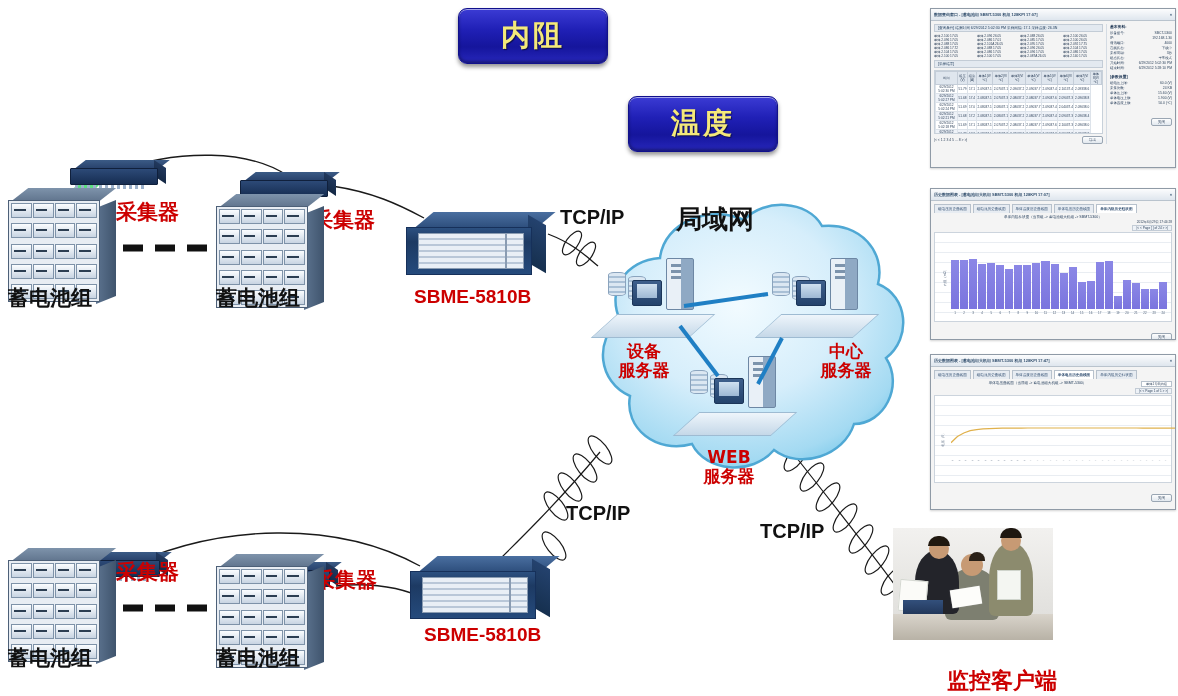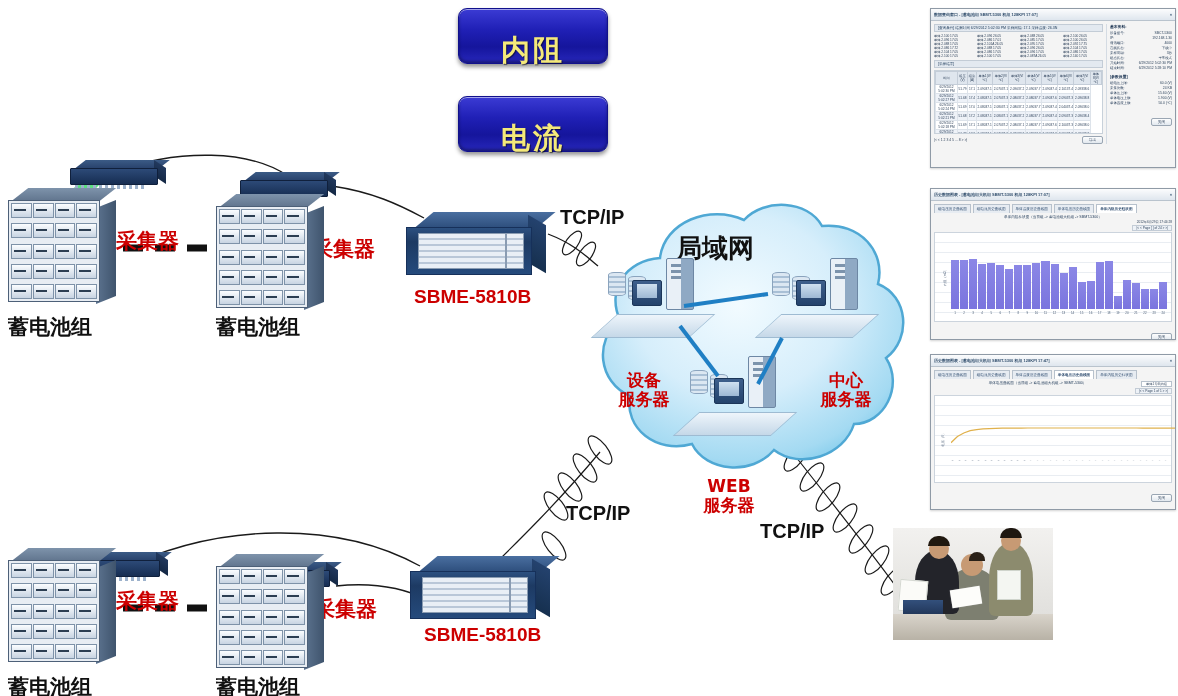--- a/index.html
+++ b/index.html
@@ -15,21 +15,21 @@
     border:1px solid #11118c;
     display:flex;align-items:center;justify-content:center;}
   .metric-btn span{color:#f4e97a;font-size:29px;font-weight:bold;letter-spacing:3px;
     font-family:"DejaVu Serif","Liberation Serif",serif;
     text-shadow:1px 1px 1px rgba(0,0,0,.55);}
 
   
   .lbl{position:absolute;white-space:nowrap;}
   .lbl-red{color:#cc0000;font-weight:bold;}
   .lbl-black{color:#111;font-weight:bold;}
-  .cn{font-family:"DejaVu Sans","Liberation Sans",sans-serif;margin-top:29px;}
+  .cn{font-family:"DejaVu Sans","Liberation Sans",sans-serif;}
 
   
   .rack{position:absolute;width:108px;height:96px;}
   .rack .side{position:absolute;right:0;top:0;width:20px;height:96px;
     background:linear-gradient(90deg,#5d7490,#3f546d);transform:skewY(-22deg);
     transform-origin:right top;}
   .rack .top{position:absolute;left:10px;top:-12px;width:88px;height:16px;
     background:linear-gradient(180deg,#7e93ab,#5a6e87);transform:skewX(-52deg);}
   .rack .face{position:absolute;left:0;top:0;width:90px;height:96px;
     background:#e8edf3;border:1px solid #4d6078;
@@ -137,22 +137,22 @@
     background:linear-gradient(180deg,#d9d4cb,#b8b2a6);}
 </style>
 </head>
 <body>
 
 <div id="stage">
 
   <div class="metric-btn" style="left:458px;top:8px;">
     <span class="cn">内阻</span>
   </div>
-  <div class="metric-btn" style="left:458px;top:96px;">
-    <span class="cn">电流</span>
+  <div class="metric-btn" style="left:628px;top:96px;">
+    <span class="cn">温度</span>
   </div>
 
   <svg width="1178" height="696" style="position:absolute;left:0;top:0;">
 
     <path d="M112,172 C180,148 250,150 288,176" stroke="#1a1a1a" stroke-width="1.4" fill="none"></path>
     <path d="M332,186 C372,192 398,204 424,218" stroke="#1a1a1a" stroke-width="1.4" fill="none"></path>
 
     <path d="M116,572 C220,520 340,522 420,566" stroke="#1a1a1a" stroke-width="1.4" fill="none"></path>
     <path d="M336,586 C374,582 404,588 428,600" stroke="#1a1a1a" stroke-width="1.4" fill="none"></path>
 
@@ -845,14 +845,15 @@
     <div class="ph-person" style="left:96px;top:14px;width:44px;height:74px;background:#8c8b6e;"></div>
     <div class="ph-head" style="left:108px;top:2px;width:20px;height:21px;"></div>
     <div style="position:absolute;left:107px;top:0px;width:22px;height:10px;background:#1e1710;border-radius:10px 10px 0 0;"></div>
 
     <div style="position:absolute;left:58px;top:60px;width:30px;height:18px;background:#fdfdfa;transform:rotate(-9deg);box-shadow:0 0 1px #aaa;"></div>
     <div style="position:absolute;left:104px;top:42px;width:22px;height:28px;background:#f4f6f2;border:1px solid #cfd4cc;"></div>
     <div style="position:absolute;left:6px;top:52px;width:26px;height:30px;background:#fbfbf8;transform:rotate(5deg);border:1px solid #d5d8d2;"></div>
 
     <div style="position:absolute;left:10px;top:72px;width:40px;height:14px;background:linear-gradient(180deg,#33507c,#22375a);"></div>
   </div>
+  <div class="lbl lbl-red cn" style="left:947px;top:666px;font-size:22px;font-weight:bold;">监控客户端</div>
 
 </div>
 
 </body></html>

